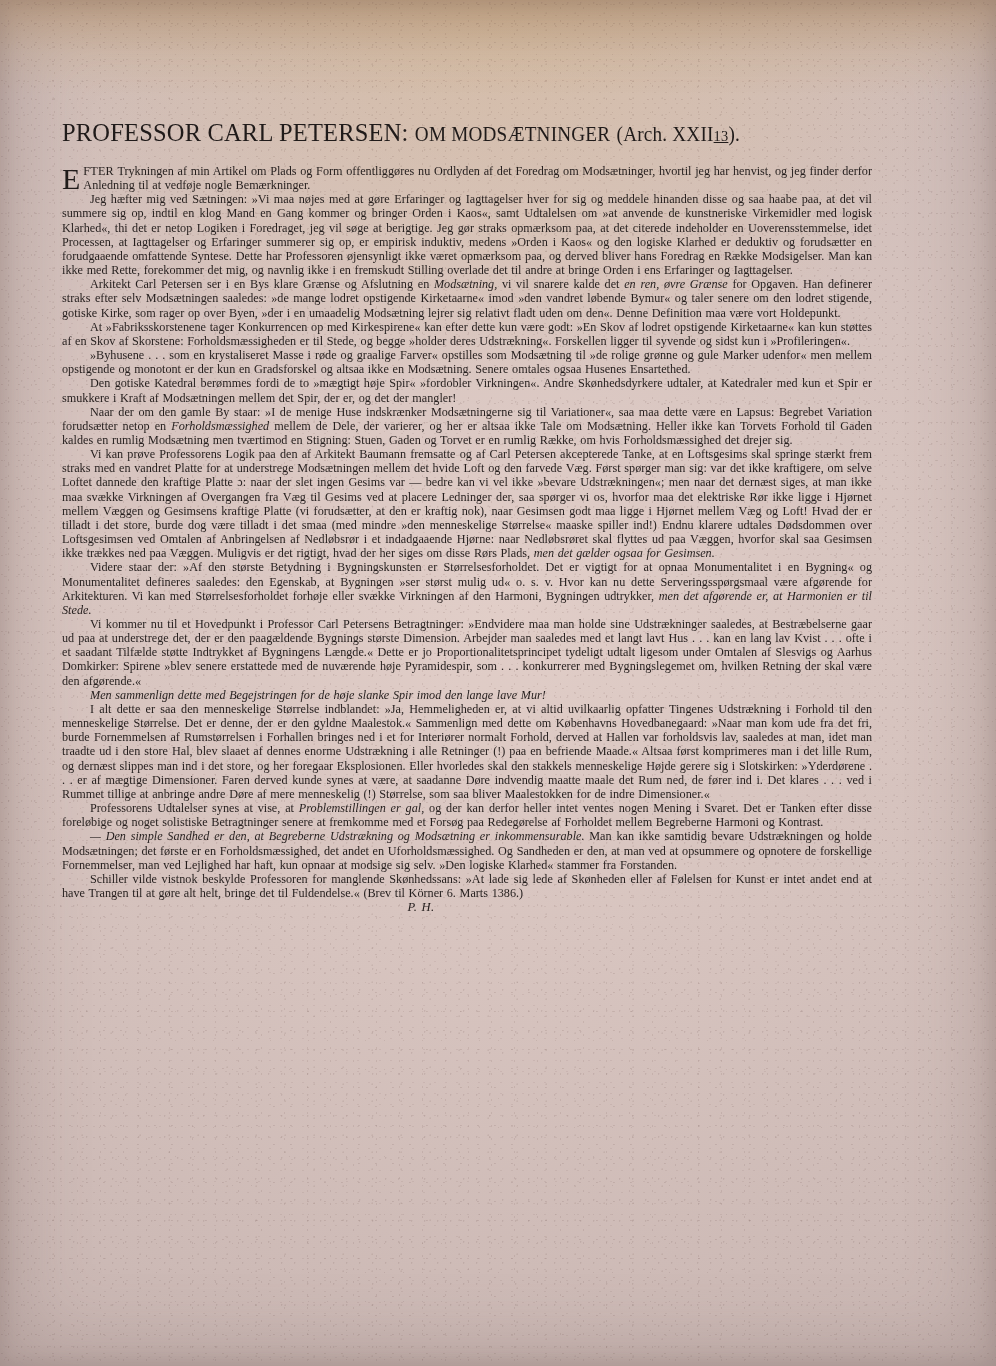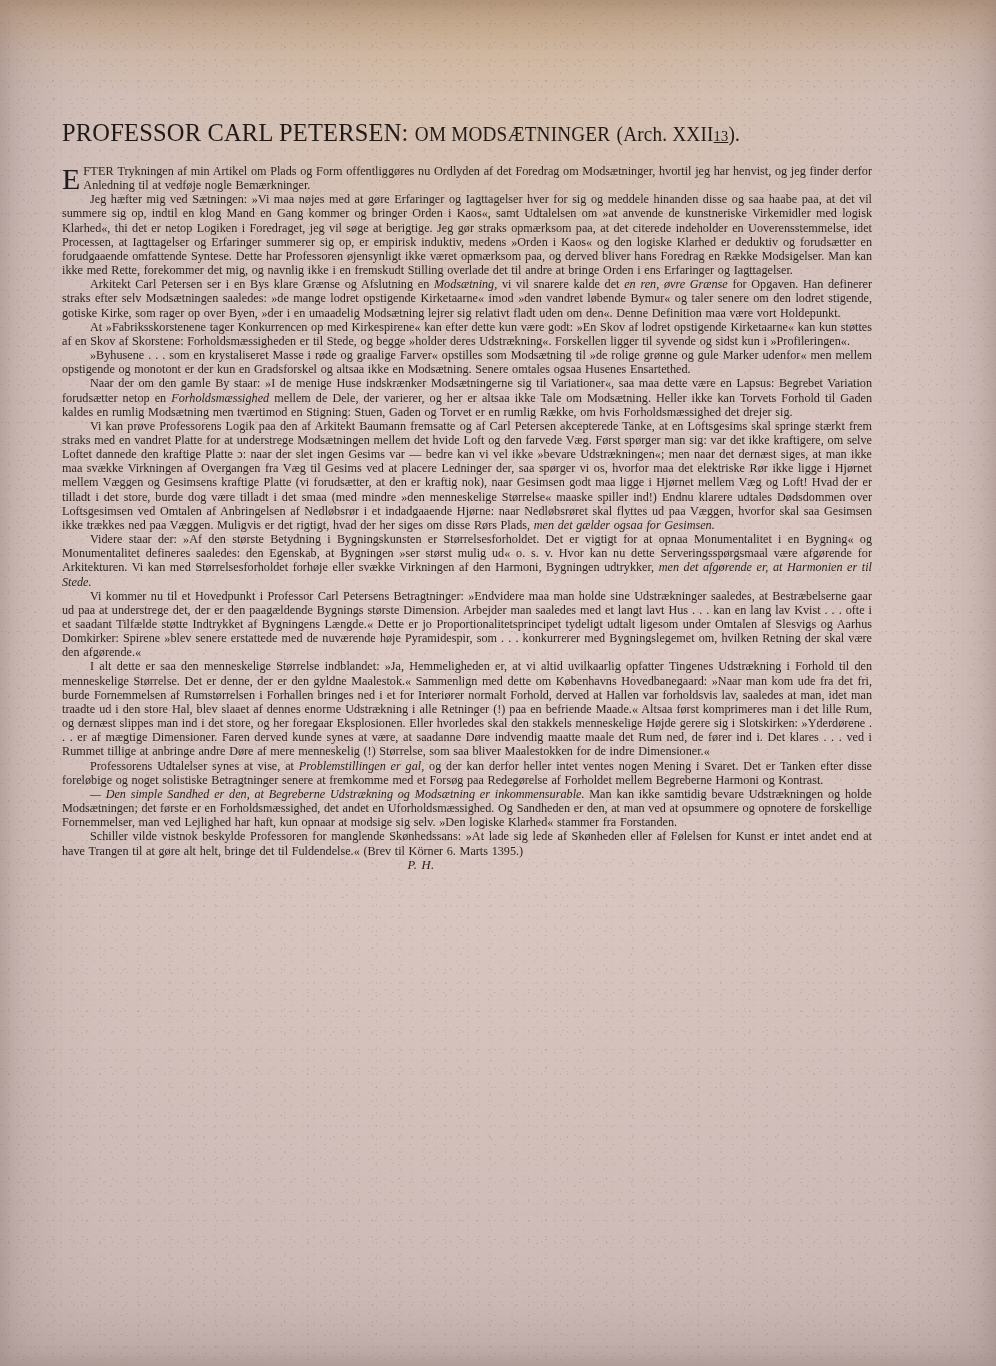--- a/index.html
+++ b/index.html
@@ -105,37 +105,39 @@
       <p class="firstp"><span class="dropcap">E</span><span class="smallcaps">FTER</span><span> Trykningen af min Artikel om Plads og Form offentliggøres nu Ordlyden af det Foredrag om Modsætninger, hvortil jeg har henvist, og jeg finder derfor Anledning til at vedføje nogle Bemærkninger.</span></p>
 
       <p><span>Jeg hæfter mig ved Sætningen: »Vi maa nøjes med at gøre Erfaringer og Iagttagelser hver for sig og meddele hinanden disse og saa haabe paa, at det vil summere sig op, indtil en klog Mand en Gang kommer og bringer Orden i Kaos«, samt Udtalelsen om »at anvende de kunstneriske Virkemidler med logisk Klarhed«, thi det er netop Logiken i Foredraget, jeg vil søge at berigtige. Jeg gør straks opmærksom paa, at det citerede indeholder en Uoverensstemmelse, idet Processen, at Iagttagelser og Erfaringer summerer sig op, er empirisk induktiv, medens »Orden i Kaos« og den logiske Klarhed er deduktiv og forudsætter en forudgaaende omfattende Syntese. Dette har Professoren øjensynligt ikke været opmærksom paa, og derved bliver hans Foredrag en Række Modsigelser. Man kan ikke med Rette, forekommer det mig, og navnlig ikke i en fremskudt Stilling overlade det til andre at bringe Orden i ens Erfaringer og Iagttagelser.</span></p>
 
       <p><span>Arkitekt Carl Petersen ser i en Bys klare Grænse og Afslutning en </span><i>Modsætning,</i><span> vi vil snarere kalde det </span><i>en ren, øvre Grænse</i><span> for Opgaven. Han definerer straks efter selv Modsætningen saaledes: »de mange lodret opstigende Kirketaarne« imod »den vandret løbende Bymur« og taler senere om den lodret stigende, gotiske Kirke, som rager op over Byen, »der i en umaadelig Modsætning lejrer sig relativt fladt uden om den«. Denne Definition maa være vort Holdepunkt.</span></p>
 
       <p><span>At »Fabriksskorstenene tager Konkurrencen op med Kirkespirene« kan efter dette kun være godt: »En Skov af lodret opstigende Kirketaarne« kan kun støttes af en Skov af Skorstene: Forholdsmæssigheden er til Stede, og begge »holder deres Udstrækning«. Forskellen ligger til syvende og sidst kun i »Profileringen«.</span></p>
 
       <p><span>»Byhusene . . . som en krystaliseret Masse i røde og graalige Farver« opstilles som Modsætning til »de rolige grønne og gule Marker udenfor« men mellem opstigende og monotont er der kun en Gradsforskel og altsaa ikke en Modsætning. Senere omtales ogsaa Husenes Ensartethed.</span></p>
 
+      <p><span>Den gotiske Katedral berømmes fordi de to »mægtigt høje Spir« »fordobler Virkningen«. Andre Skønhedsdyrkere udtaler, at Katedraler med kun et Spir er smukkere i Kraft af Modsætningen mellem det Spir, der er, og det der mangler!</span></p>
 
       <p><span>Naar der om den gamle By staar: »I de menige Huse indskrænker Modsætningerne sig til Variationer«, saa maa dette være en Lapsus: Begrebet Variation forudsætter netop en </span><i>Forholdsmæssighed</i><span> mellem de Dele, der varierer, og her er altsaa ikke Tale om Modsætning. Heller ikke kan Torvets Forhold til Gaden kaldes en rumlig Modsætning men tværtimod en Stigning: Stuen, Gaden og Torvet er en rumlig Række, om hvis Forholdsmæssighed det drejer sig.</span></p>
 
       <p><span>Vi kan prøve Professorens Logik paa den af Arkitekt Baumann fremsatte og af Carl Petersen akcepterede Tanke, at en Loftsgesims skal springe stærkt frem straks med en vandret Platte for at understrege Modsætningen mellem det hvide Loft og den farvede Væg. Først spørger man sig: var det ikke kraftigere, om selve Loftet dannede den kraftige Platte ɔ: naar der slet ingen Gesims var — bedre kan vi vel ikke »bevare Udstrækningen«; men naar det dernæst siges, at man ikke maa svække Virkningen af Overgangen fra Væg til Gesims ved at placere Ledninger der, saa spørger vi os, hvorfor maa det elektriske Rør ikke ligge i Hjørnet mellem Væggen og Gesimsens kraftige Platte (vi forudsætter, at den er kraftig nok), naar Gesimsen godt maa ligge i Hjørnet mellem Væg og Loft! Hvad der er tilladt i det store, burde dog være tilladt i det smaa (med mindre »den menneskelige Størrelse« maaske spiller ind!) Endnu klarere udtales Dødsdommen over Loftsgesimsen ved Omtalen af Anbringelsen af Nedløbsrør i et indadgaaende Hjørne: naar Nedløbsrøret skal flyttes ud paa Væggen, hvorfor skal saa Gesimsen ikke trækkes ned paa Væggen. Muligvis er det rigtigt, hvad der her siges om disse Rørs Plads, </span><i>men det gælder ogsaa for Gesimsen.</i></p>
 
       <p><span>Videre staar der: »Af den største Betydning i Bygningskunsten er Størrelsesforholdet. Det er vigtigt for at opnaa Monumentalitet i en Bygning« og Monumentalitet defineres saaledes: den Egenskab, at Bygningen »ser størst mulig ud« o. s. v. Hvor kan nu dette Serveringsspørgsmaal være afgørende for Arkitekturen. Vi kan med Størrelsesforholdet forhøje eller svække Virkningen af den Harmoni, Bygningen udtrykker, </span><i>men det afgørende er, at Harmonien er til Stede.</i></p>
 
       <p><span>Vi kommer nu til et Hovedpunkt i Professor Carl Petersens Betragtninger: »Endvidere maa man holde sine Udstrækninger saaledes, at Bestræbelserne gaar ud paa at understrege det, der er den paagældende Bygnings største Dimension. Arbejder man saaledes med et langt lavt Hus . . . kan en lang lav Kvist . . . ofte i et saadant Tilfælde støtte Indtrykket af Bygningens Længde.« Dette er jo Proportionalitetsprincipet tydeligt udtalt ligesom under Omtalen af Slesvigs og Aarhus Domkirker: Spirene »blev senere erstattede med de nuværende høje Pyramidespir, som . . . konkurrerer med Bygningslegemet om, hvilken Retning der skal være den afgørende.«</span></p>
 
+      <p class="centered-ital"><i>Men sammenlign dette med Begejstringen for de høje slanke Spir imod den lange lave Mur!</i></p>
 
       <p><span>I alt dette er saa den menneskelige Størrelse indblandet: »Ja, Hemmeligheden er, at vi altid uvilkaarlig opfatter Tingenes Udstrækning i Forhold til den menneskelige Størrelse. Det er denne, der er den gyldne Maalestok.« Sammenlign med dette om Københavns Hovedbanegaard: »Naar man kom ude fra det fri, burde Fornemmelsen af Rumstørrelsen i Forhallen bringes ned i et for Interiører normalt Forhold, derved at Hallen var forholdsvis lav, saaledes at man, idet man traadte ud i den store Hal, blev slaaet af dennes enorme Udstrækning i alle Retninger (!) paa en befriende Maade.« Altsaa først komprimeres man i det lille Rum, og dernæst slippes man ind i det store, og her foregaar Eksplosionen. Eller hvorledes skal den stakkels menneskelige Højde gerere sig i Slotskirken: »Yderdørene . . . er af mægtige Dimensioner. Faren derved kunde synes at være, at saadanne Døre indvendig maatte maale det Rum ned, de fører ind i. Det klares . . . ved i Rummet tillige at anbringe andre Døre af mere menneskelig (!) Størrelse, som saa bliver Maalestokken for de indre Dimensioner.«</span></p>
 
       <p><span>Professorens Udtalelser synes at vise, at </span><i>Problemstillingen er gal,</i><span> og der kan derfor heller intet ventes nogen Mening i Svaret. Det er Tanken efter disse foreløbige og noget solistiske Betragtninger senere at fremkomme med et Forsøg paa Redegørelse af Forholdet mellem Begreberne Harmoni og Kontrast.</span></p>
 
       <p><i>— Den simple Sandhed er den, at Begreberne Udstrækning og Modsætning er inkommensurable.</i><span> Man kan ikke samtidig bevare Udstrækningen og holde Modsætningen; det første er en Forholdsmæssighed, det andet en Uforholdsmæssighed. Og Sandheden er den, at man ved at opsummere og opnotere de forskellige Fornemmelser, man ved Lejlighed har haft, kun opnaar at modsige sig selv. »Den logiske Klarhed« stammer fra Forstanden.</span></p>
 
-      <p><span>Schiller vilde vistnok beskylde Professoren for manglende Skønhedssans: »At lade sig lede af Skønheden eller af Følelsen for Kunst er intet andet end at have Trangen til at gøre alt helt, bringe det til Fuldendelse.« (Brev til Körner 6. Marts 1395.)</span></p>
+      <p><span>Schiller vilde vistnok beskylde Professoren for manglende Skønhedssans: »At lade sig lede af Skønheden eller af Følelsen for Kunst er intet andet end at have Trangen til at gøre alt helt, bringe det til Fuldendelse.« (Brev til Körner 6. Marts 1386.)</span></p>
 
       <div class="sig">P. H.</div>
 
     </div>
   </div>
 
   <div id="grain"></div>
   <div id="vignette"></div>
 </div>
 

